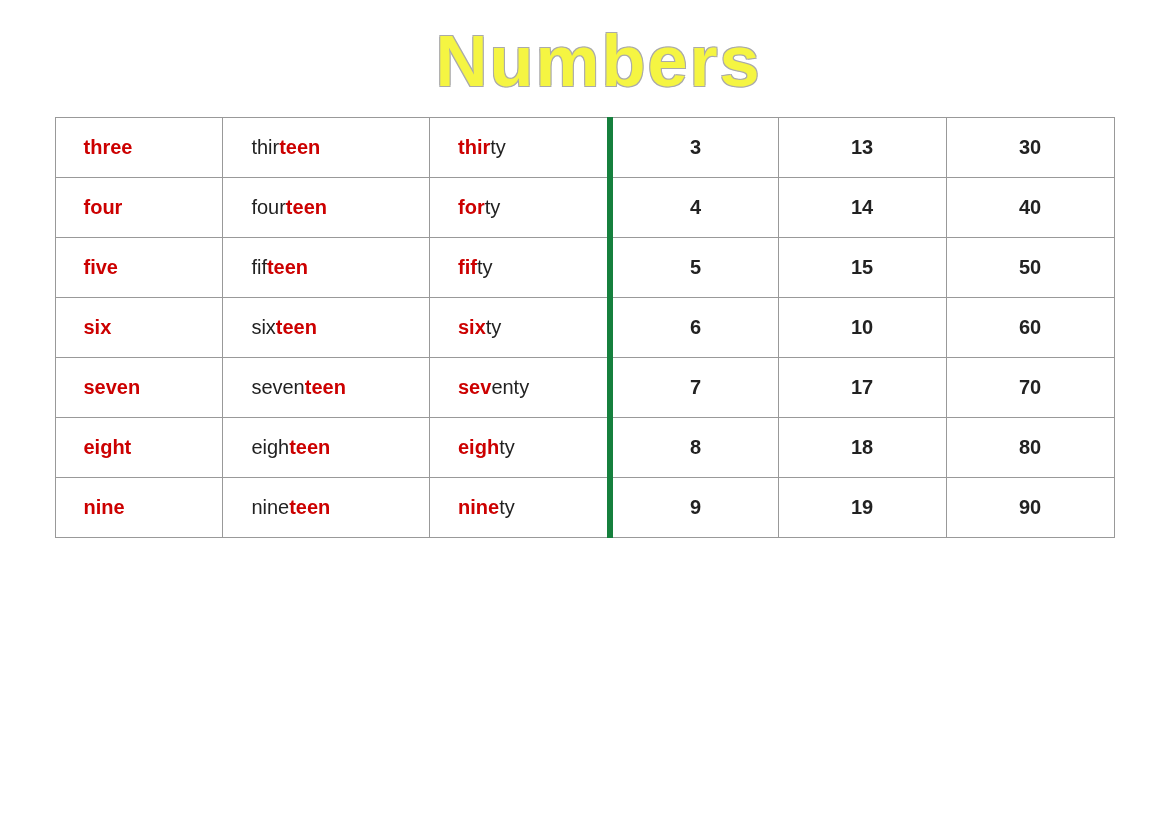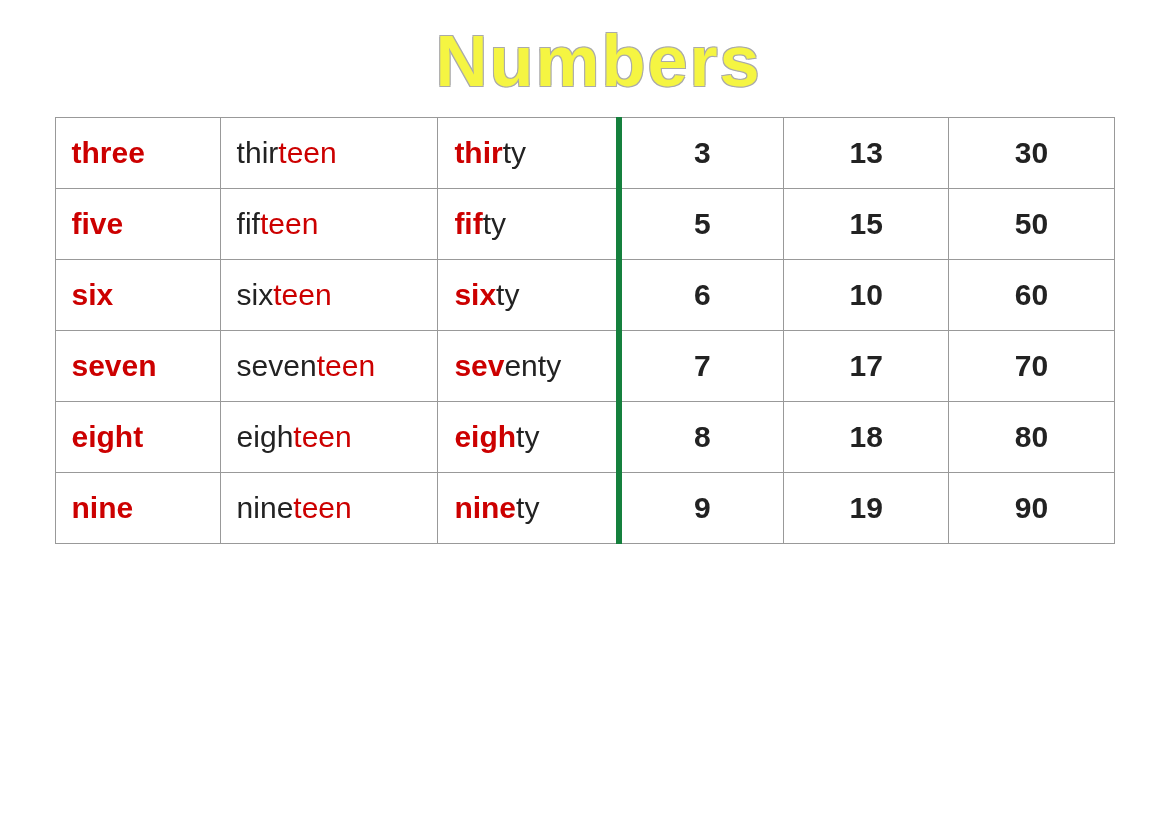--- a/index.html
+++ b/index.html
@@ -27,22 +27,22 @@
     }
 
     .numbers-table {
       border-collapse: collapse;
       width: 95%;
       max-width: 1060px;
     }
 
     .numbers-table td {
       border: 1.5px solid #999;
-      padding: 18px 16px;
-      font-size: 30px;
+      padding: 18px 28px;
+      font-size: 20px;
       vertical-align: middle;
     }
 
     
     .numbers-table td.col-word {
       color: #cc0000;
       font-weight: bold;
       width: 130px;
     }
 
@@ -64,40 +64,48 @@
     
     .numbers-table td.col-num {
       text-align: center;
       font-weight: bold;
       color: #222;
       width: 130px;
     }
 
     
     .teen-word .prefix { color: #222; }
-    .teen-word .suffix { color: #cc0000; font-weight: normal; }
+    .teen-word .suffix { color: #cc0000; font-weight: bold; }
 
     
     .ty-word .prefix { color: #cc0000; font-weight: bold; }
     .ty-word .suffix { color: #222; font-weight: normal; }
   </style>
 </head>
 <body>
 
 <h1 class="page-title">Numbers</h1>
 
 <table class="numbers-table">
   <tbody id="table-body">
   <tr>
         <td class="col-word">three</td>
         <td class="col-teen teen-word"><span class="prefix">thir</span><span class="suffix">teen</span></td>
         <td class="col-ty ty-word"><span class="prefix">thir</span><span class="suffix">ty</span></td>
         <td class="col-num">3</td>
         <td class="col-num">13</td>
         <td class="col-num">30</td>
+      </tr>
+      <tr>
+        <td class="col-word">four</td>
+        <td class="col-teen teen-word"><span class="prefix">four</span><span class="suffix">teen</span></td>
+        <td class="col-ty ty-word"><span class="prefix">for</span><span class="suffix">ty</span></td>
+        <td class="col-num">4</td>
+        <td class="col-num">14</td>
+        <td class="col-num">40</td>
       </tr>
       <tr>
         <td class="col-word">five</td>
         <td class="col-teen teen-word"><span class="prefix">fif</span><span class="suffix">teen</span></td>
         <td class="col-ty ty-word"><span class="prefix">fif</span><span class="suffix">ty</span></td>
         <td class="col-num">5</td>
         <td class="col-num">15</td>
         <td class="col-num">50</td>
       </tr>
       <tr>

